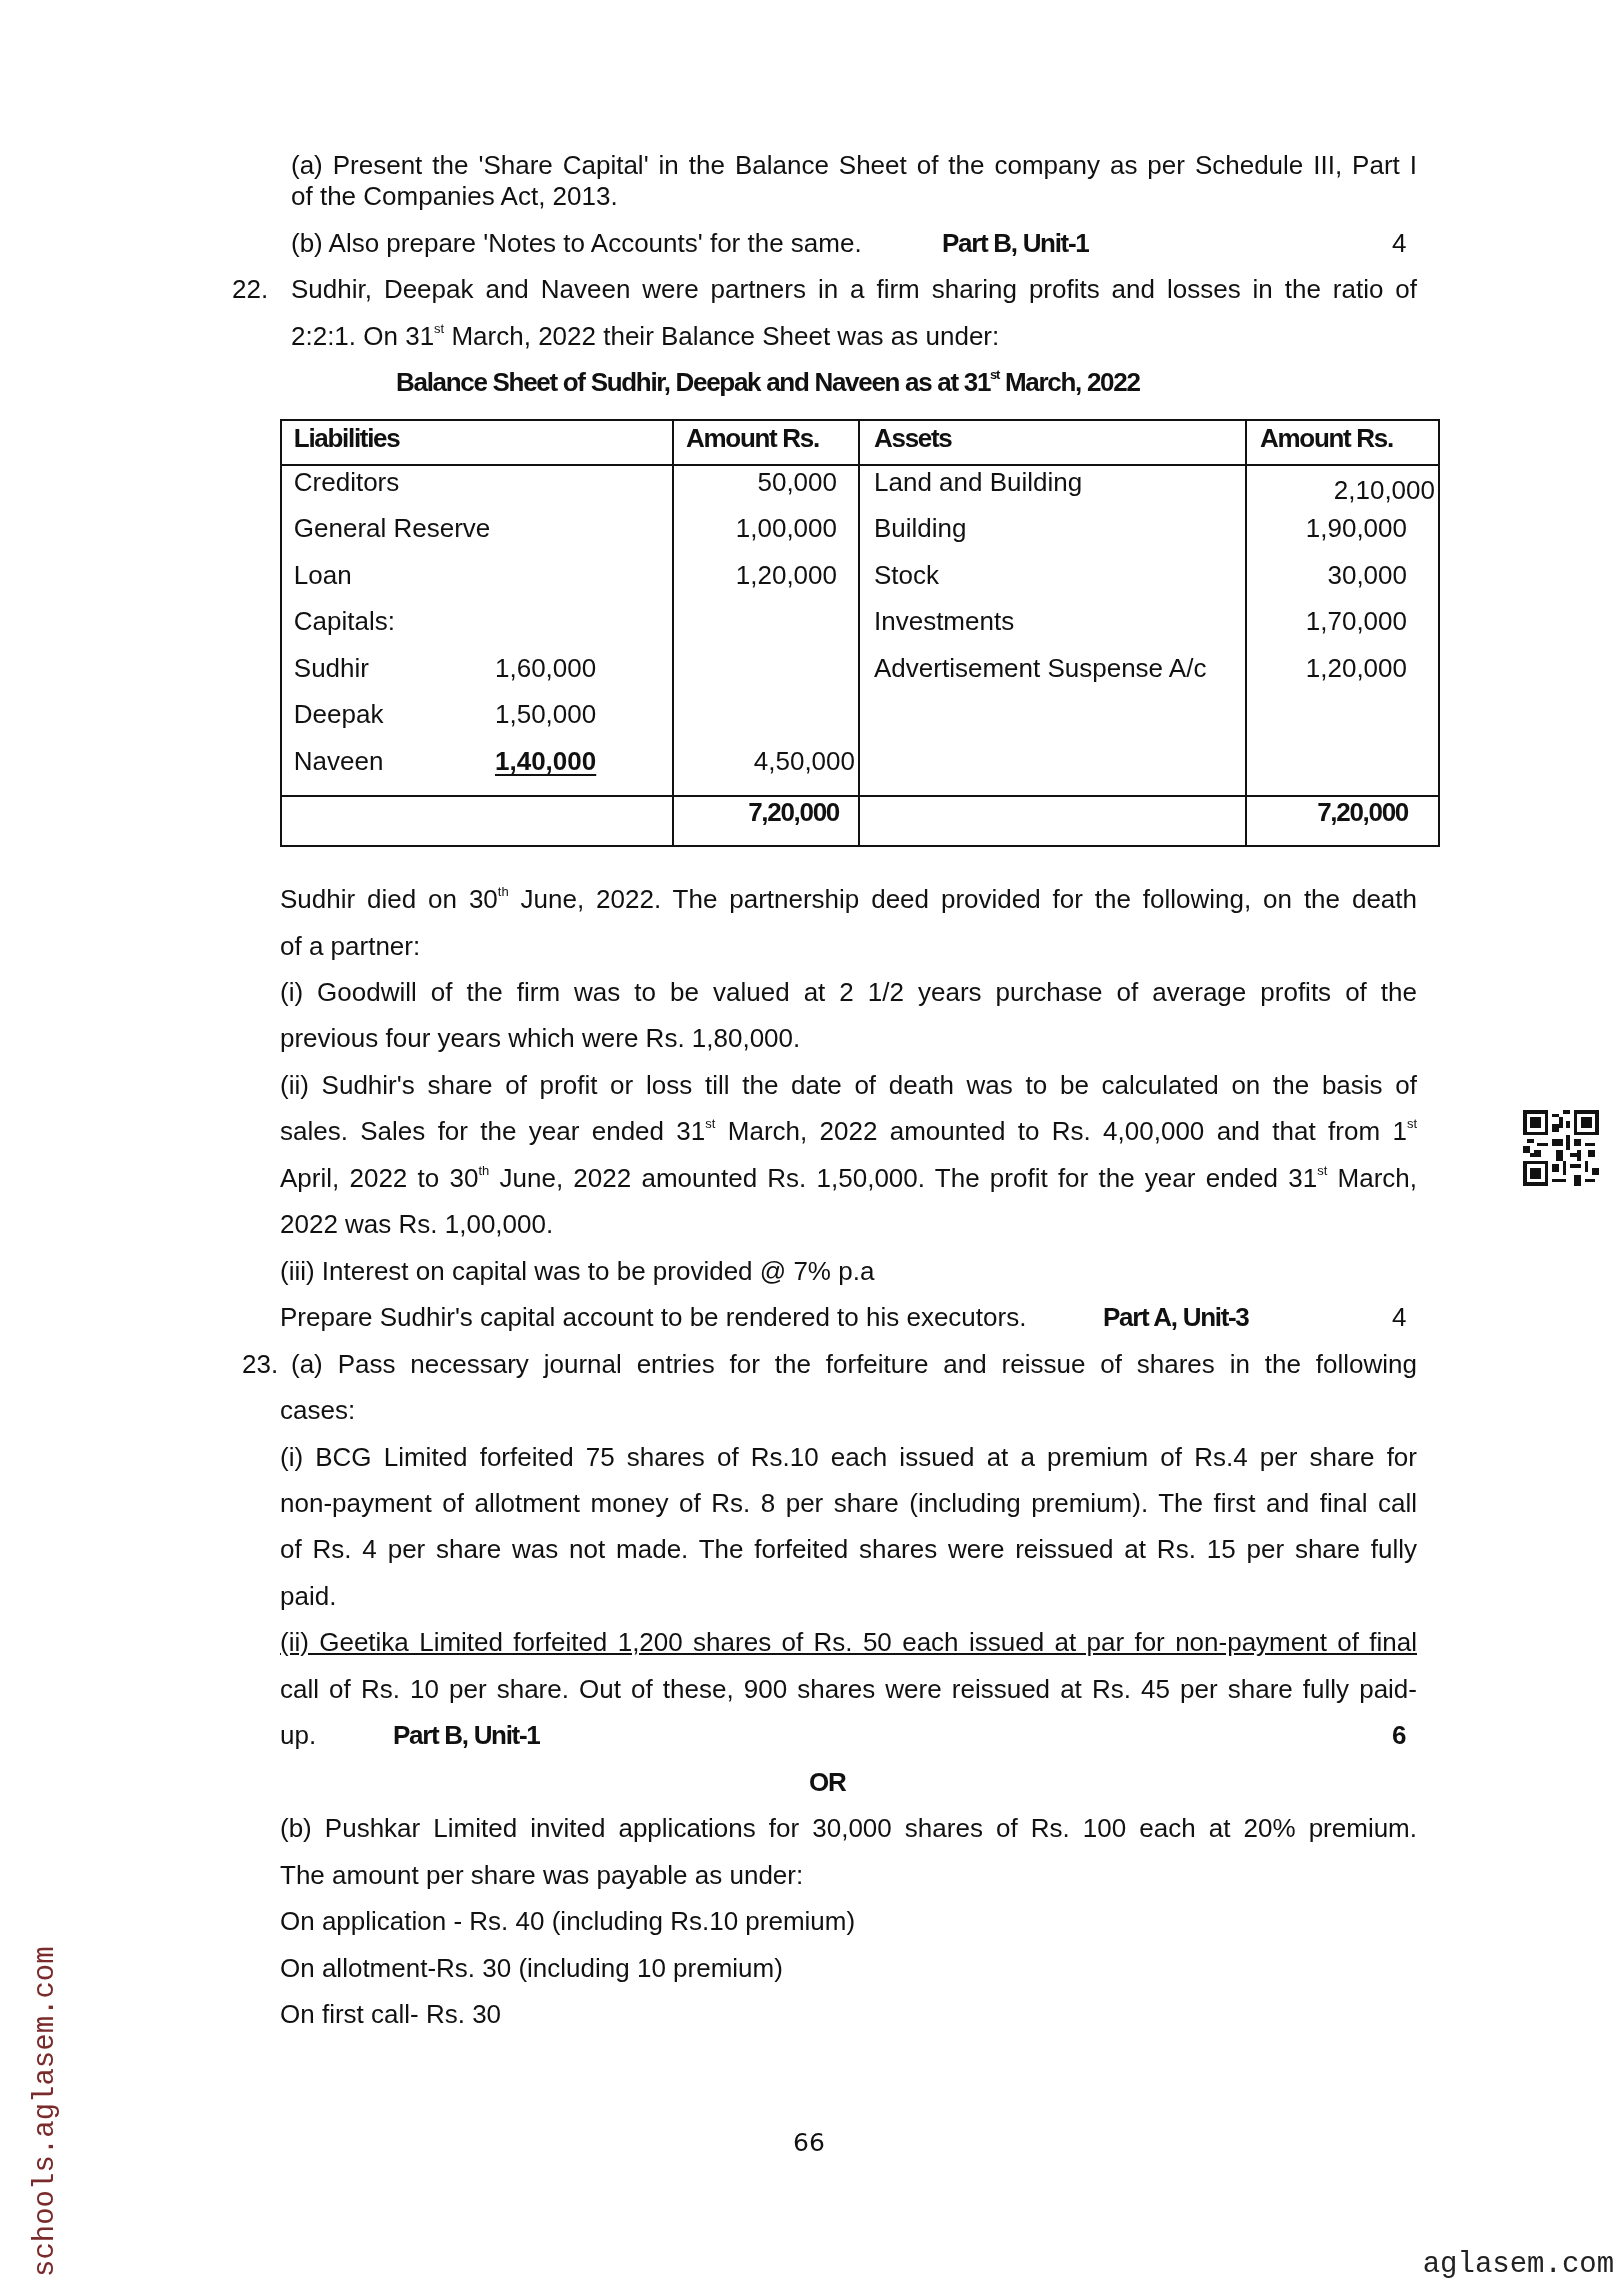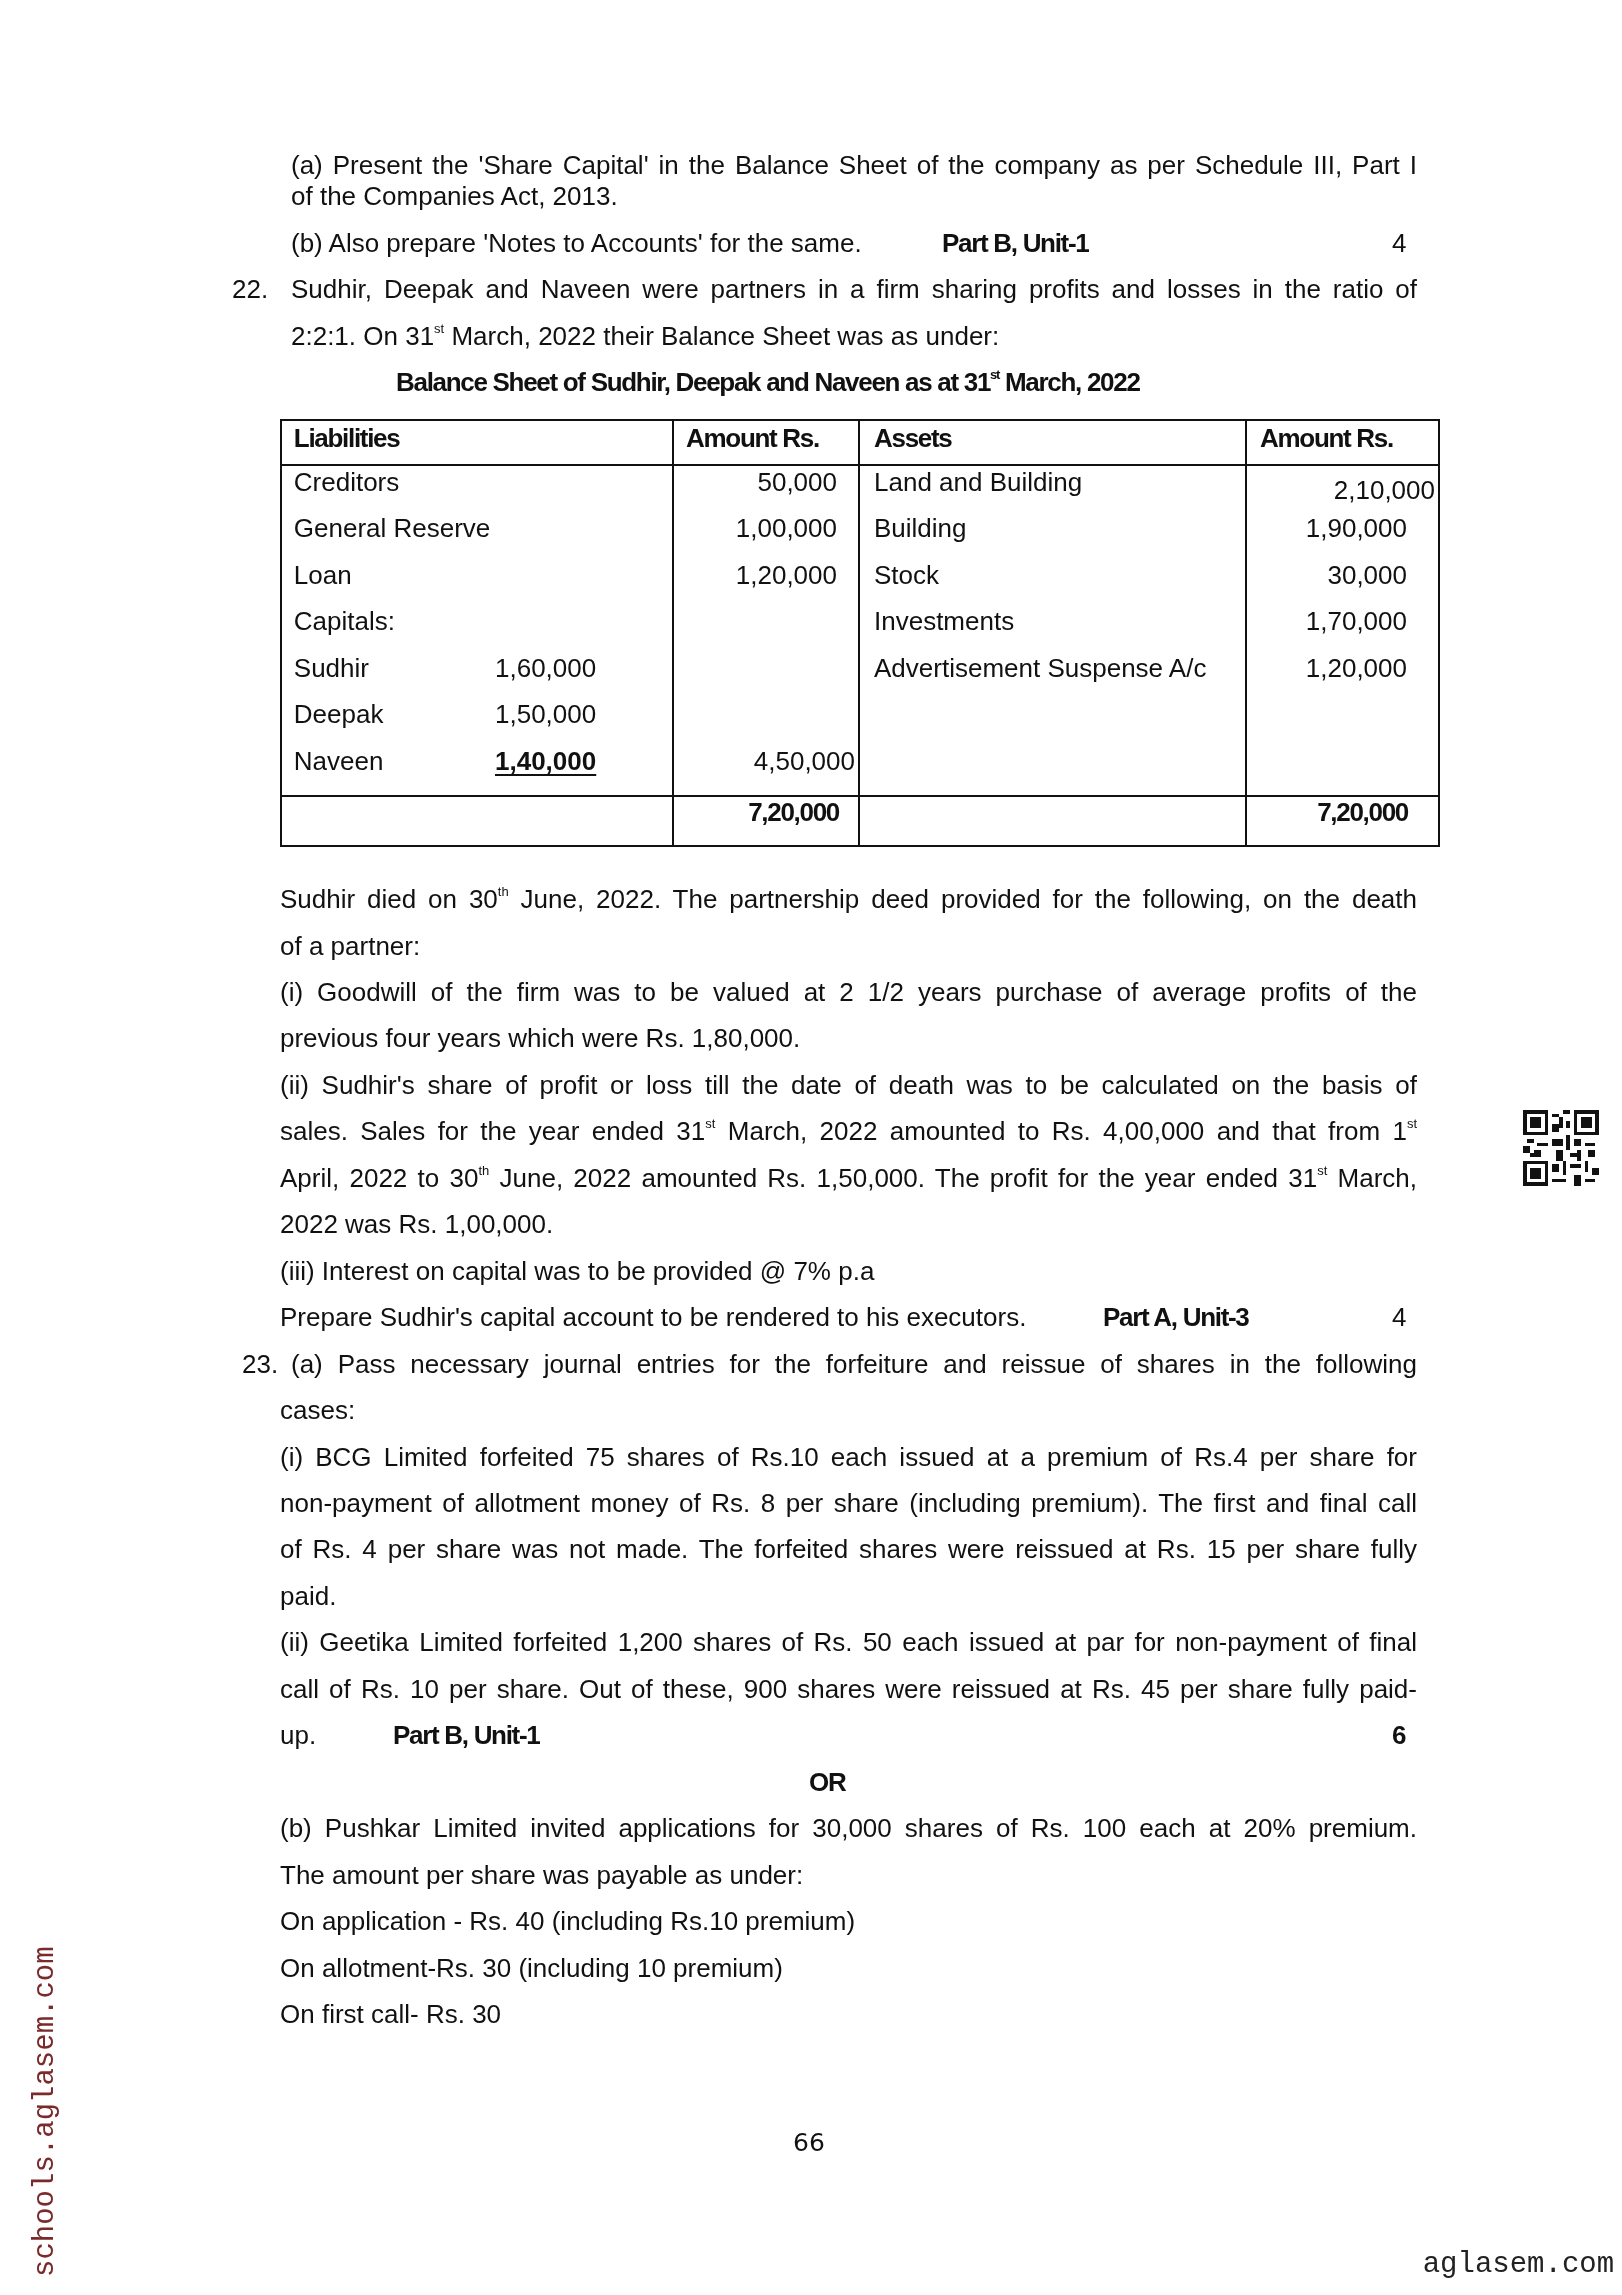--- a/index.html
+++ b/index.html
@@ -108,21 +108,21 @@
 <div class="line bold" style="left:1103px; top:1302px;">Part A, Unit-3</div>
 <div class="marks" style="left:1392px; top:1302px;">4</div>
 
 <div class="line" style="left:242px; top:1349px;">23.</div>
 <div class="line just" style="left:291px; top:1349px; width:1126px;">(a) Pass necessary journal entries for the forfeiture and reissue of shares in the following</div>
 <div class="line" style="left:280px; top:1395px;">cases:</div>
 <div class="line just" style="left:280px; top:1442px; width:1137px;">(i) BCG Limited forfeited 75 shares of Rs.10 each issued at a premium of Rs.4 per share for</div>
 <div class="line just" style="left:280px; top:1488px; width:1137px;">non-payment of allotment money of Rs. 8 per share (including premium). The first and final call</div>
 <div class="line just" style="left:280px; top:1534px; width:1137px;">of Rs. 4 per share was not made. The forfeited shares were reissued at Rs. 15 per share fully</div>
 <div class="line" style="left:280px; top:1581px;">paid.</div>
-<div class="line just" style="left:280px; top:1627px; width:1137px;">(ii) Geetika Limited forfeited 1,200 shares of Rs. 50 each issued at par for non-payment of final</div>
+<div class="line just" style="left:280px; top:1627px; width:1137px;text-decoration:underline;">(ii) Geetika Limited forfeited 1,200 shares of Rs. 50 each issued at par for non-payment of final</div>
 <div class="line just" style="left:280px; top:1674px; width:1137px;">call of Rs. 10 per share. Out of these, 900 shares were reissued at Rs. 45 per share fully paid-</div>
 <div class="line" style="left:280px; top:1720px;">up.</div>
 <div class="line bold" style="left:393px; top:1720px;">Part B, Unit-1</div>
 <div class="marks bold" style="left:1392px; top:1720px;">6</div>
 <div class="line bold" style="left:809px; top:1767px;">OR</div>
 <div class="line just" style="left:280px; top:1813px; width:1137px;">(b) Pushkar Limited invited applications for 30,000 shares of Rs. 100 each at 20% premium.</div>
 <div class="line" style="left:280px; top:1860px;">The amount per share was payable as under:</div>
 <div class="line" style="left:280px; top:1906px;">On application - Rs. 40 (including Rs.10 premium)</div>
 <div class="line" style="left:280px; top:1953px;">On allotment-Rs. 30 (including 10 premium)</div>
 <div class="line" style="left:280px; top:1999px;">On first call- Rs. 30</div>

